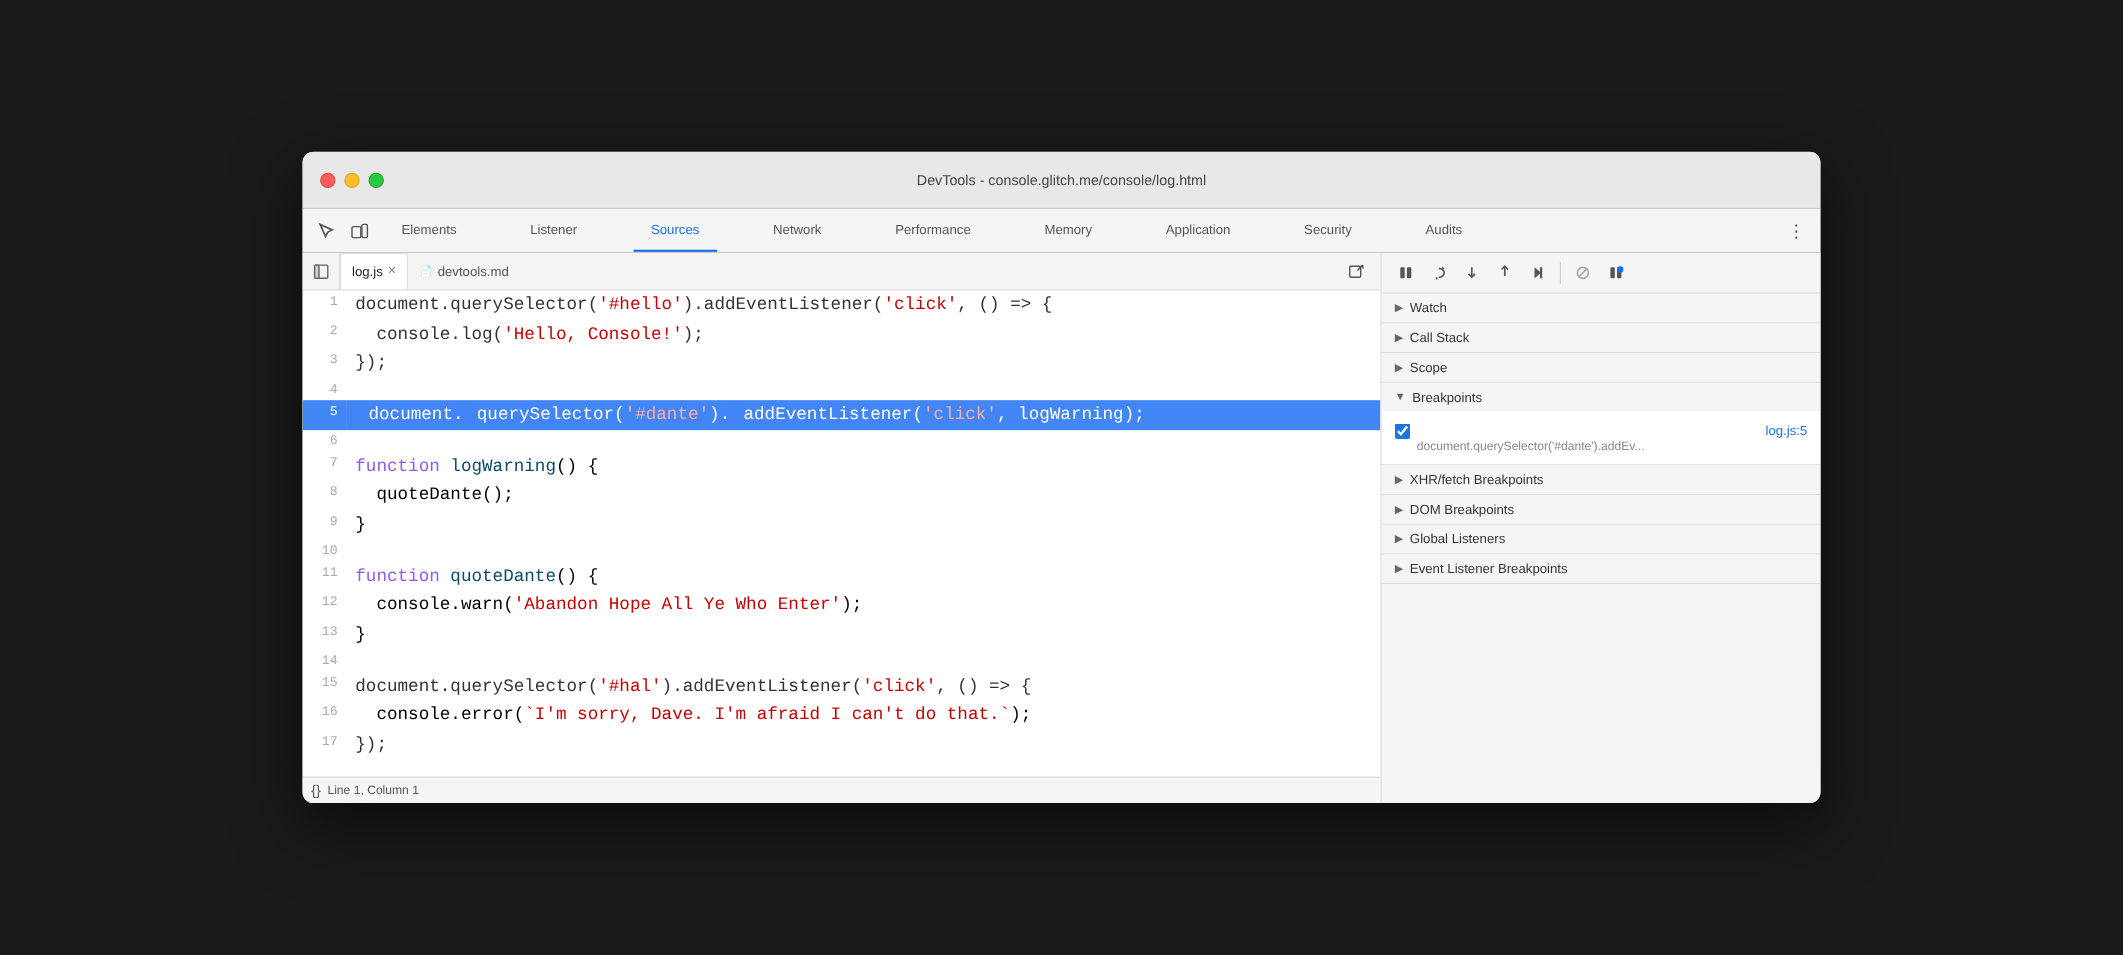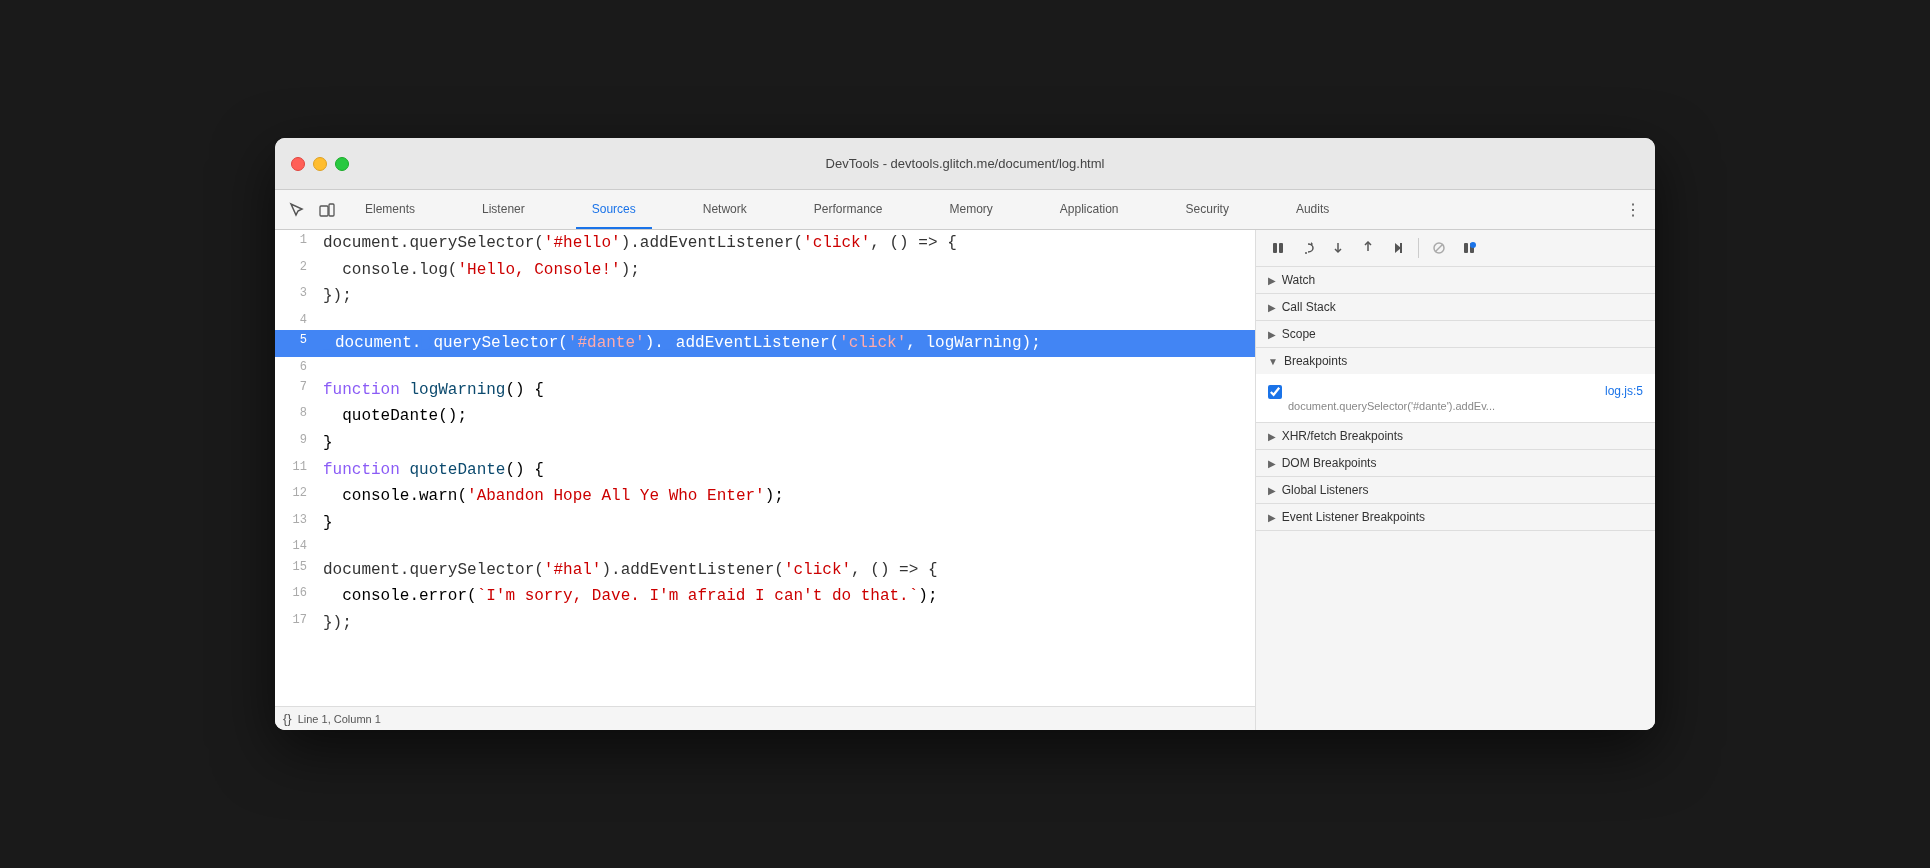--- a/index.html
+++ b/index.html
@@ -333,21 +333,21 @@
 <body>
 
 <div class="window">
 
   <div class="titlebar">
     <div class="traffic-lights">
       <div class="traffic-light tl-close"></div>
       <div class="traffic-light tl-minimize"></div>
       <div class="traffic-light tl-maximize"></div>
     </div>
-    <div class="titlebar-title">DevTools - devtools.glitch.me/document/log.html</div>
+    <div class="titlebar-title">DevTools - console.glitch.me/console/log.html</div>
   </div>
 
   <div class="toolbar">
     <div class="toolbar-icons">
       <div class="toolbar-icon-btn" title="Inspect">
         <svg width="16" height="16" viewBox="0 0 16 16" fill="none">
           <path d="M2 2L7 13L9 9L13 7L2 2Z" stroke="#555" stroke-width="1.5" fill="none"></path>
         </svg>
       </div>
       <div class="toolbar-icon-btn" title="Device Toolbar">
@@ -370,20 +370,48 @@
     </div>
     <div class="toolbar-right">
       <div class="more-btn">⋮</div>
     </div>
   </div>
 
   <div class="main">
 
     <div class="left-area">
 
+      <div class="editor-header">
+        <div class="file-sidebar-toggle">
+          <svg width="14" height="14" viewBox="0 0 14 14" fill="none">
+            <rect x="1" y="1" width="12" height="12" rx="1" stroke="#666" stroke-width="1.3" fill="none"></rect>
+            <rect x="1" y="1" width="4" height="12" rx="1" fill="#ccc" stroke="#666" stroke-width="1.3"></rect>
+          </svg>
+        </div>
+
+        <div class="file-tab active">
+          <span>log.js</span>
+          <span class="file-tab-close">✕</span>
+        </div>
+        <div class="file-tab">
+          <span class="file-tab-icon">📄</span>
+          <span>devtools.md</span>
+        </div>
+        <div style="flex:1"></div>
+
+        <div style="display:flex;align-items:center;gap:2px;padding-right:8px;">
+          <div class="toolbar-icon-btn" title="Show Snippets">
+            <svg width="14" height="14" viewBox="0 0 14 14" fill="none">
+              <rect x="1" y="2" width="10" height="10" rx="1" stroke="#555" stroke-width="1.3" fill="none"></rect>
+              <path d="M11 2 L13 2 L13 4" stroke="#555" stroke-width="1.3"></path>
+              <path d="M8 6 L13 1" stroke="#555" stroke-width="1.3"></path>
+            </svg>
+          </div>
+        </div>
+      </div>
 
       <div class="editor-content">
         <div class="code-area">
 
           <div class="code-line">
             <div class="line-number">1</div>
             <div class="line-content"><span class="punct">document.querySelector(</span><span class="str-red">'#hello'</span><span class="punct">).addEventListener(</span><span class="str-red">'click'</span><span class="punct">, () =&gt; {</span></div>
           </div>
 
           <div class="code-line">
@@ -419,20 +447,24 @@
           <div class="code-line">
             <div class="line-number">8</div>
             <div class="line-content">  quoteDante();</div>
           </div>
 
           <div class="code-line">
             <div class="line-number">9</div>
             <div class="line-content">}</div>
           </div>
 
+          <div class="code-line">
+            <div class="line-number">10</div>
+            <div class="line-content"></div>
+          </div>
 
           <div class="code-line">
             <div class="line-number">11</div>
             <div class="line-content"><span class="kw">function</span> <span class="fn-blue">quoteDante</span>() {</div>
           </div>
 
           <div class="code-line">
             <div class="line-number">12</div>
             <div class="line-content">  console.warn(<span class="str-red">'Abandon Hope All Ye Who Enter'</span>);</div>
           </div>

